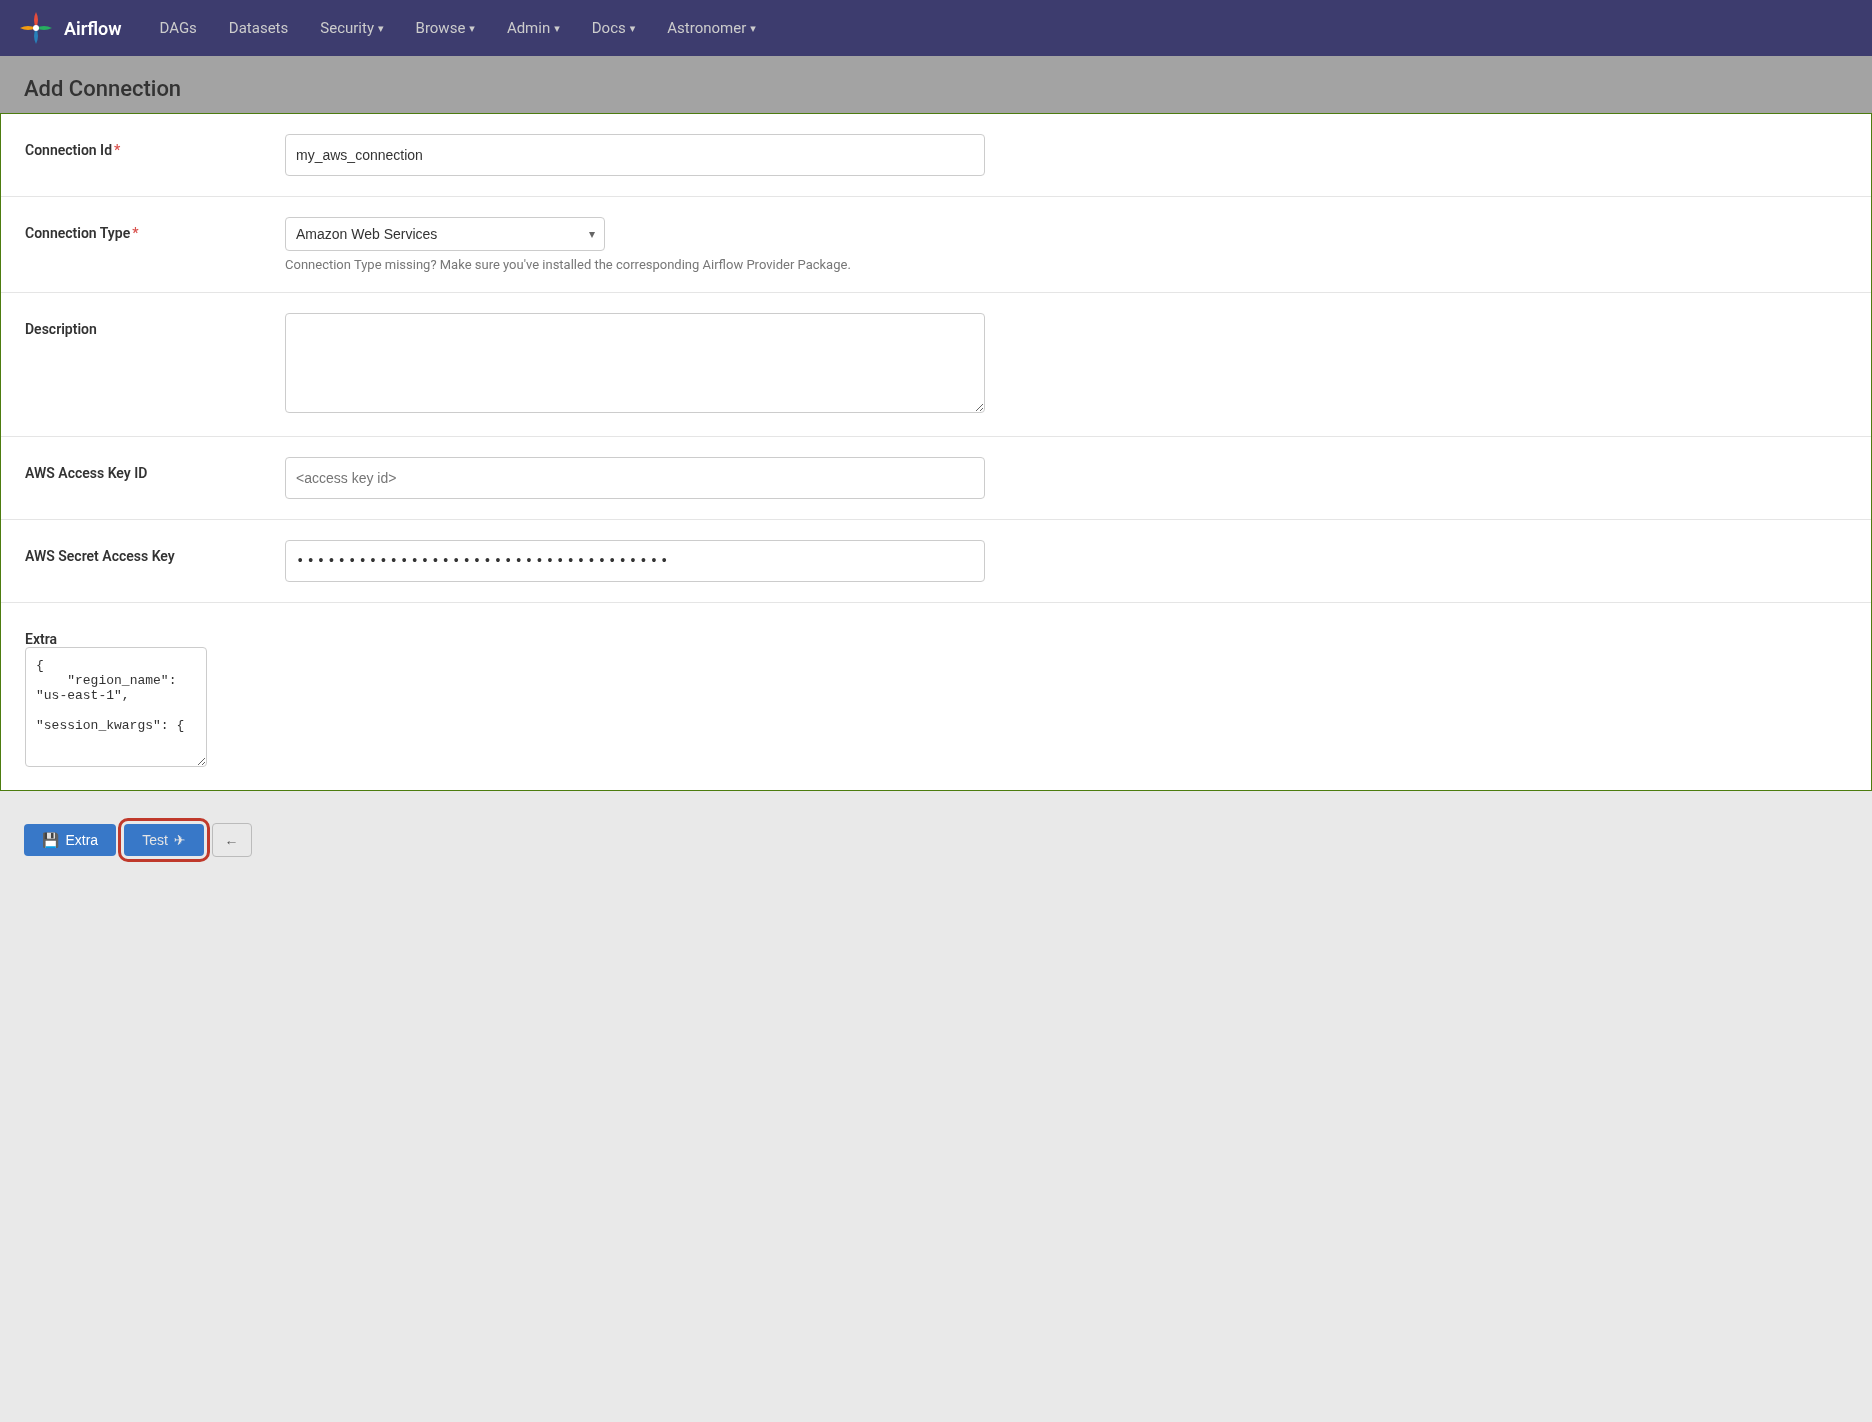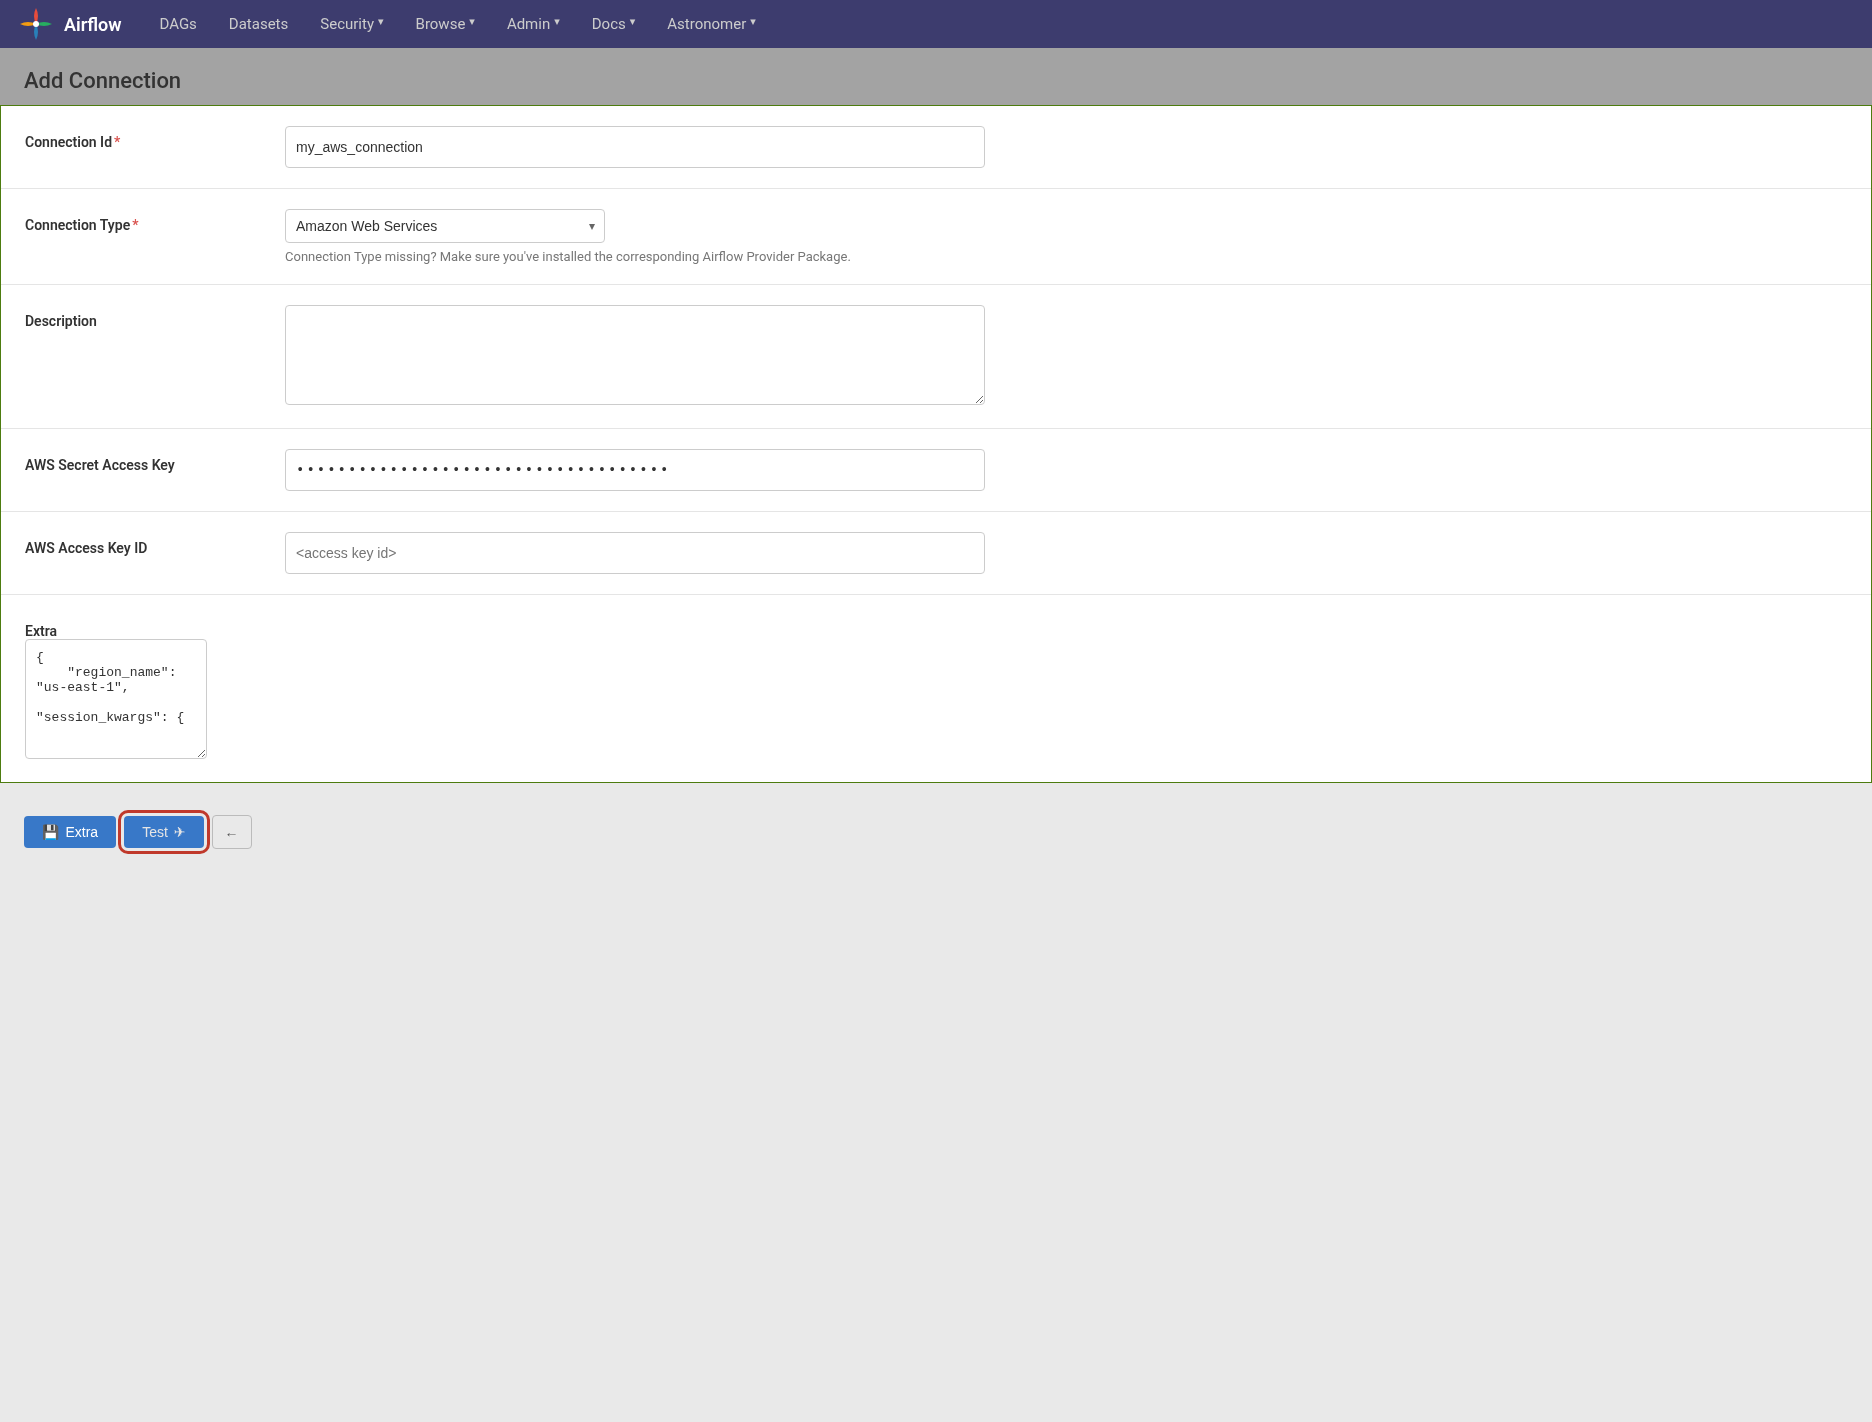--- a/index.html
+++ b/index.html
@@ -4,21 +4,21 @@
   <style>
     * { box-sizing: border-box; margin: 0; padding: 0; }
     body { font-family: -apple-system, BlinkMacSystemFont, "Segoe UI", Roboto, sans-serif; font-size: 14px; background: #e9e9e9; }
 
     
     .navbar {
       background: #3d3c6e;
       display: flex;
       align-items: center;
       padding: 0 16px;
-      height: 48px;
+      height: 56px;
     }
     .navbar-brand {
       display: flex;
       align-items: center;
       margin-right: 24px;
       text-decoration: none;
     }
     .navbar-brand-text {
       color: white;
       font-size: 18px;
@@ -33,21 +33,21 @@
       display: flex;
       gap: 4px;
       list-style: none;
     }
     .nav-links li a {
       color: #ccc;
       text-decoration: none;
       padding: 8px 14px;
       border-radius: 4px;
       display: flex;
-      align-items: flex-start;
+      align-items: center;
       gap: 4px;
       font-size: 15px;
       white-space: nowrap;
     }
     .nav-links li a .chevron { font-size: 11px; }
 
     
     .page-wrapper {
       padding: 0;
       background: #e9e9e9;
@@ -298,30 +298,30 @@
     </div>
 
     <div class="form-row">
       <div class="form-label">Description</div>
       <div class="form-control-wrap">
         <textarea class="form-textarea" style=""></textarea>
       </div>
     </div>
 
     <div class="form-row">
+      <div class="form-label">AWS Access Key ID</div>
+      <div class="form-control-wrap">
+        <input type="text" class="form-input" placeholder="&lt;access key id&gt;" style="">
+      </div>
+    </div>
+
+    <div class="form-row">
       <div class="form-label">AWS Secret Access Key</div>
       <div class="form-control-wrap">
         <input type="text" class="form-input password-field" value="••••••••••••••••••••••••••••••••••••" style="">
-      </div>
-    </div>
-
-    <div class="form-row">
-      <div class="form-label">AWS Access Key ID</div>
-      <div class="form-control-wrap">
-        <input type="text" class="form-input" placeholder="&lt;access key id&gt;" style="">
       </div>
     </div>
 
     <div class="form-row">
       <div class="form-label">Extra</div>
       <div class="form-control-wrap">
         <textarea class="extra-textarea" style="">{
     "region_name": "us-east-1",
     "session_kwargs": {
 </textarea>

